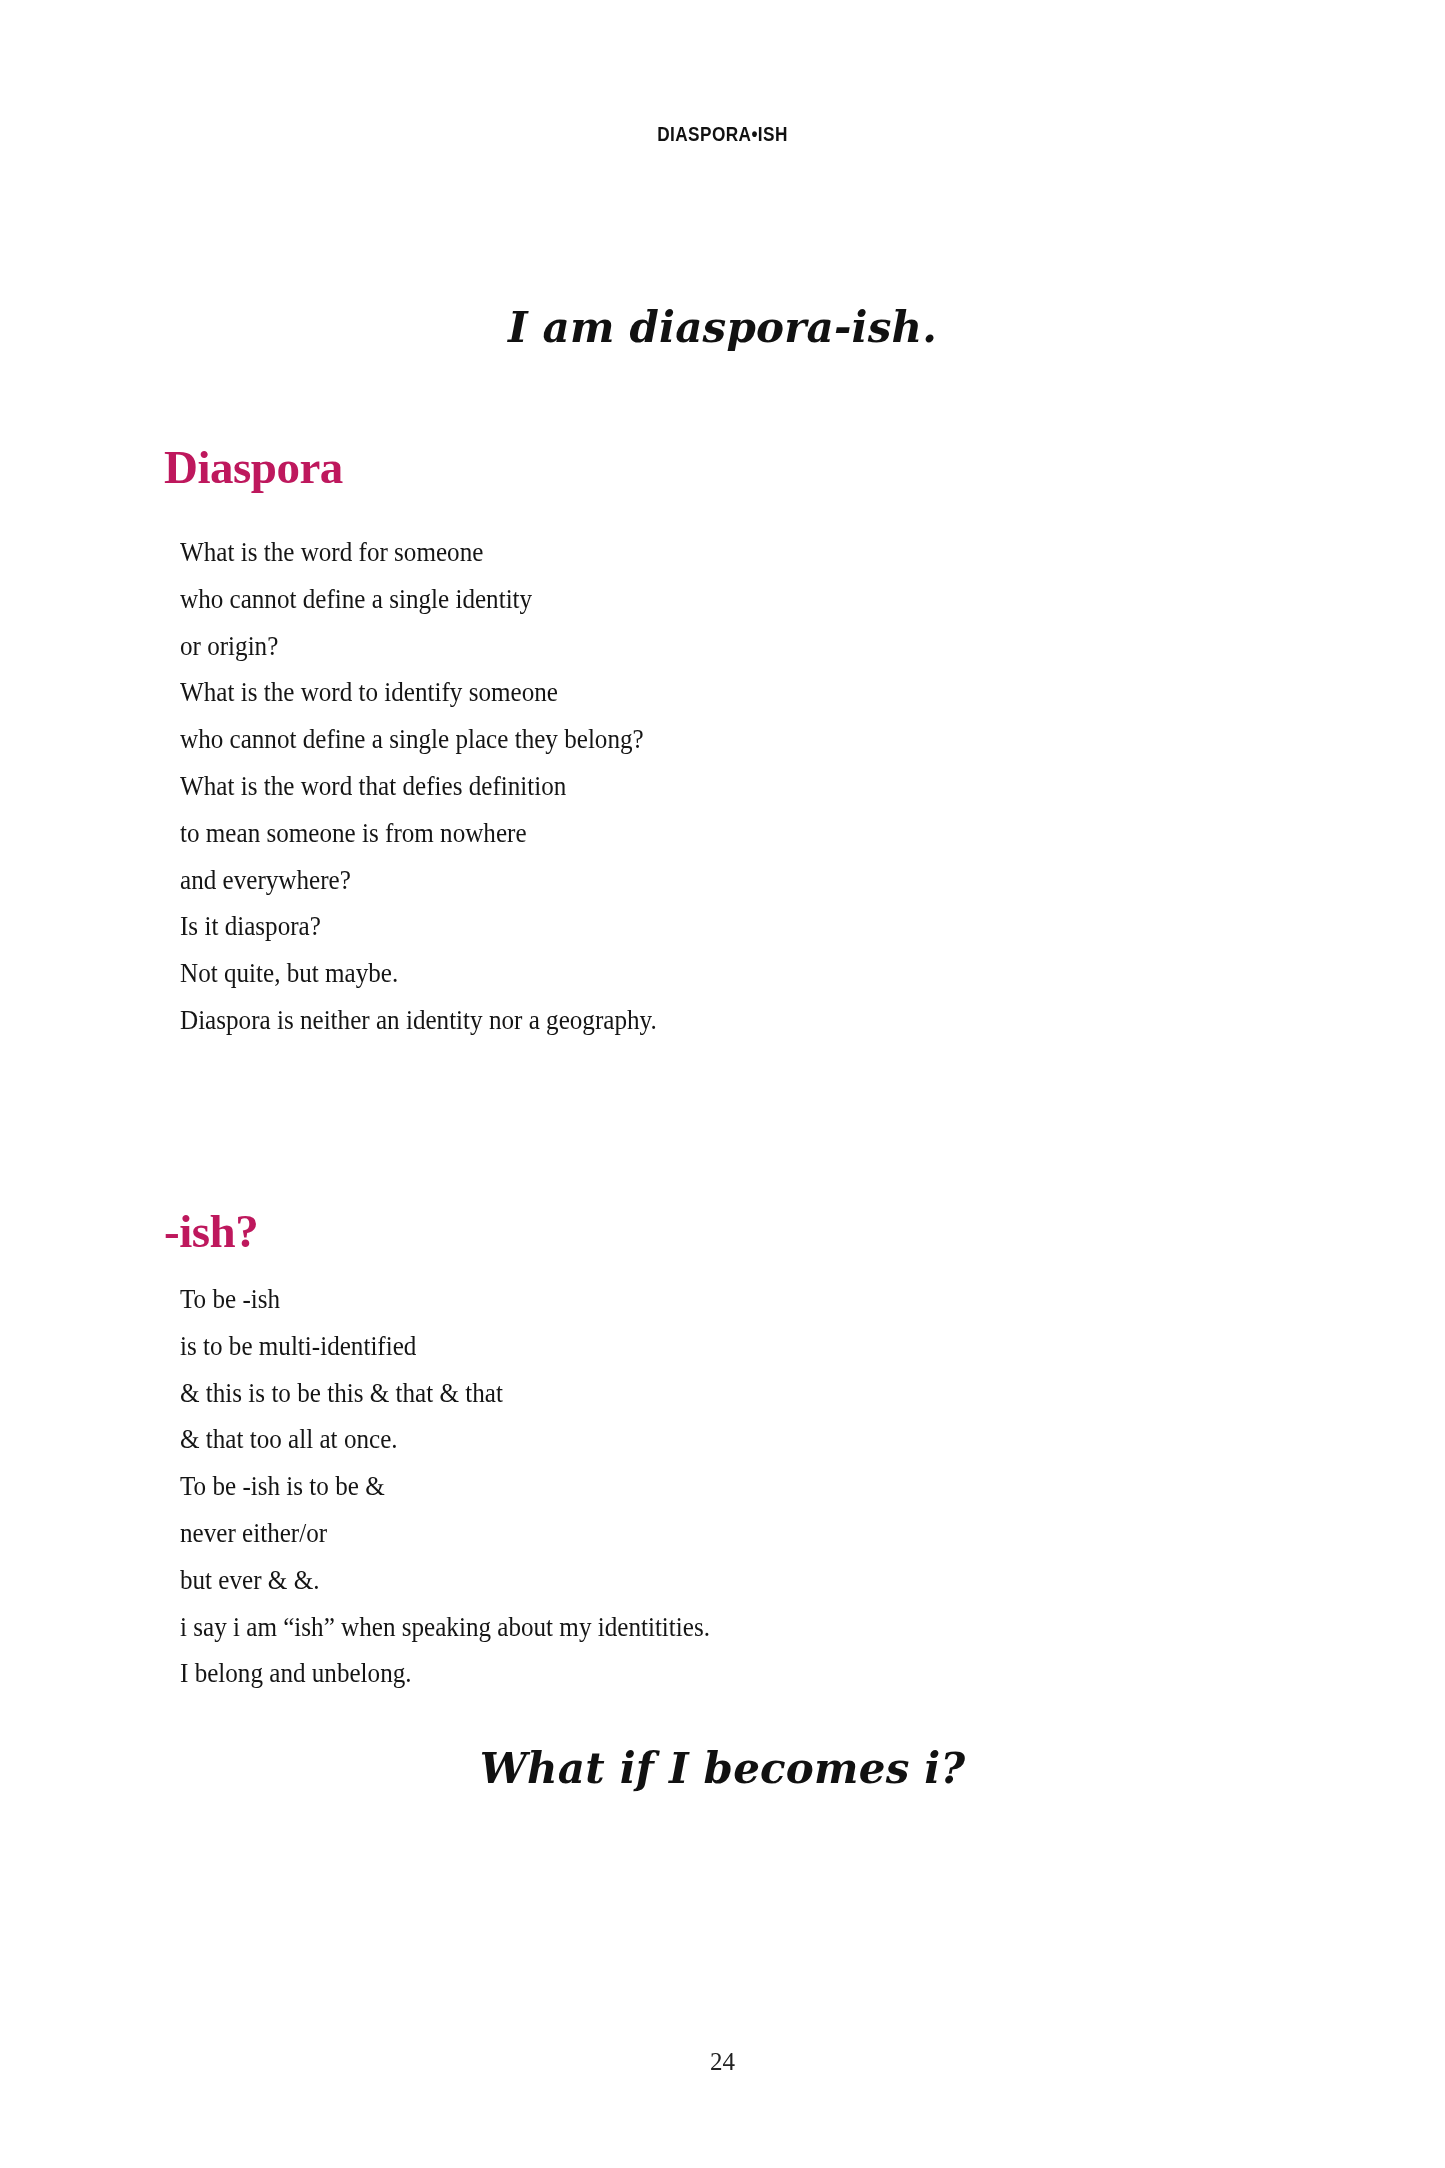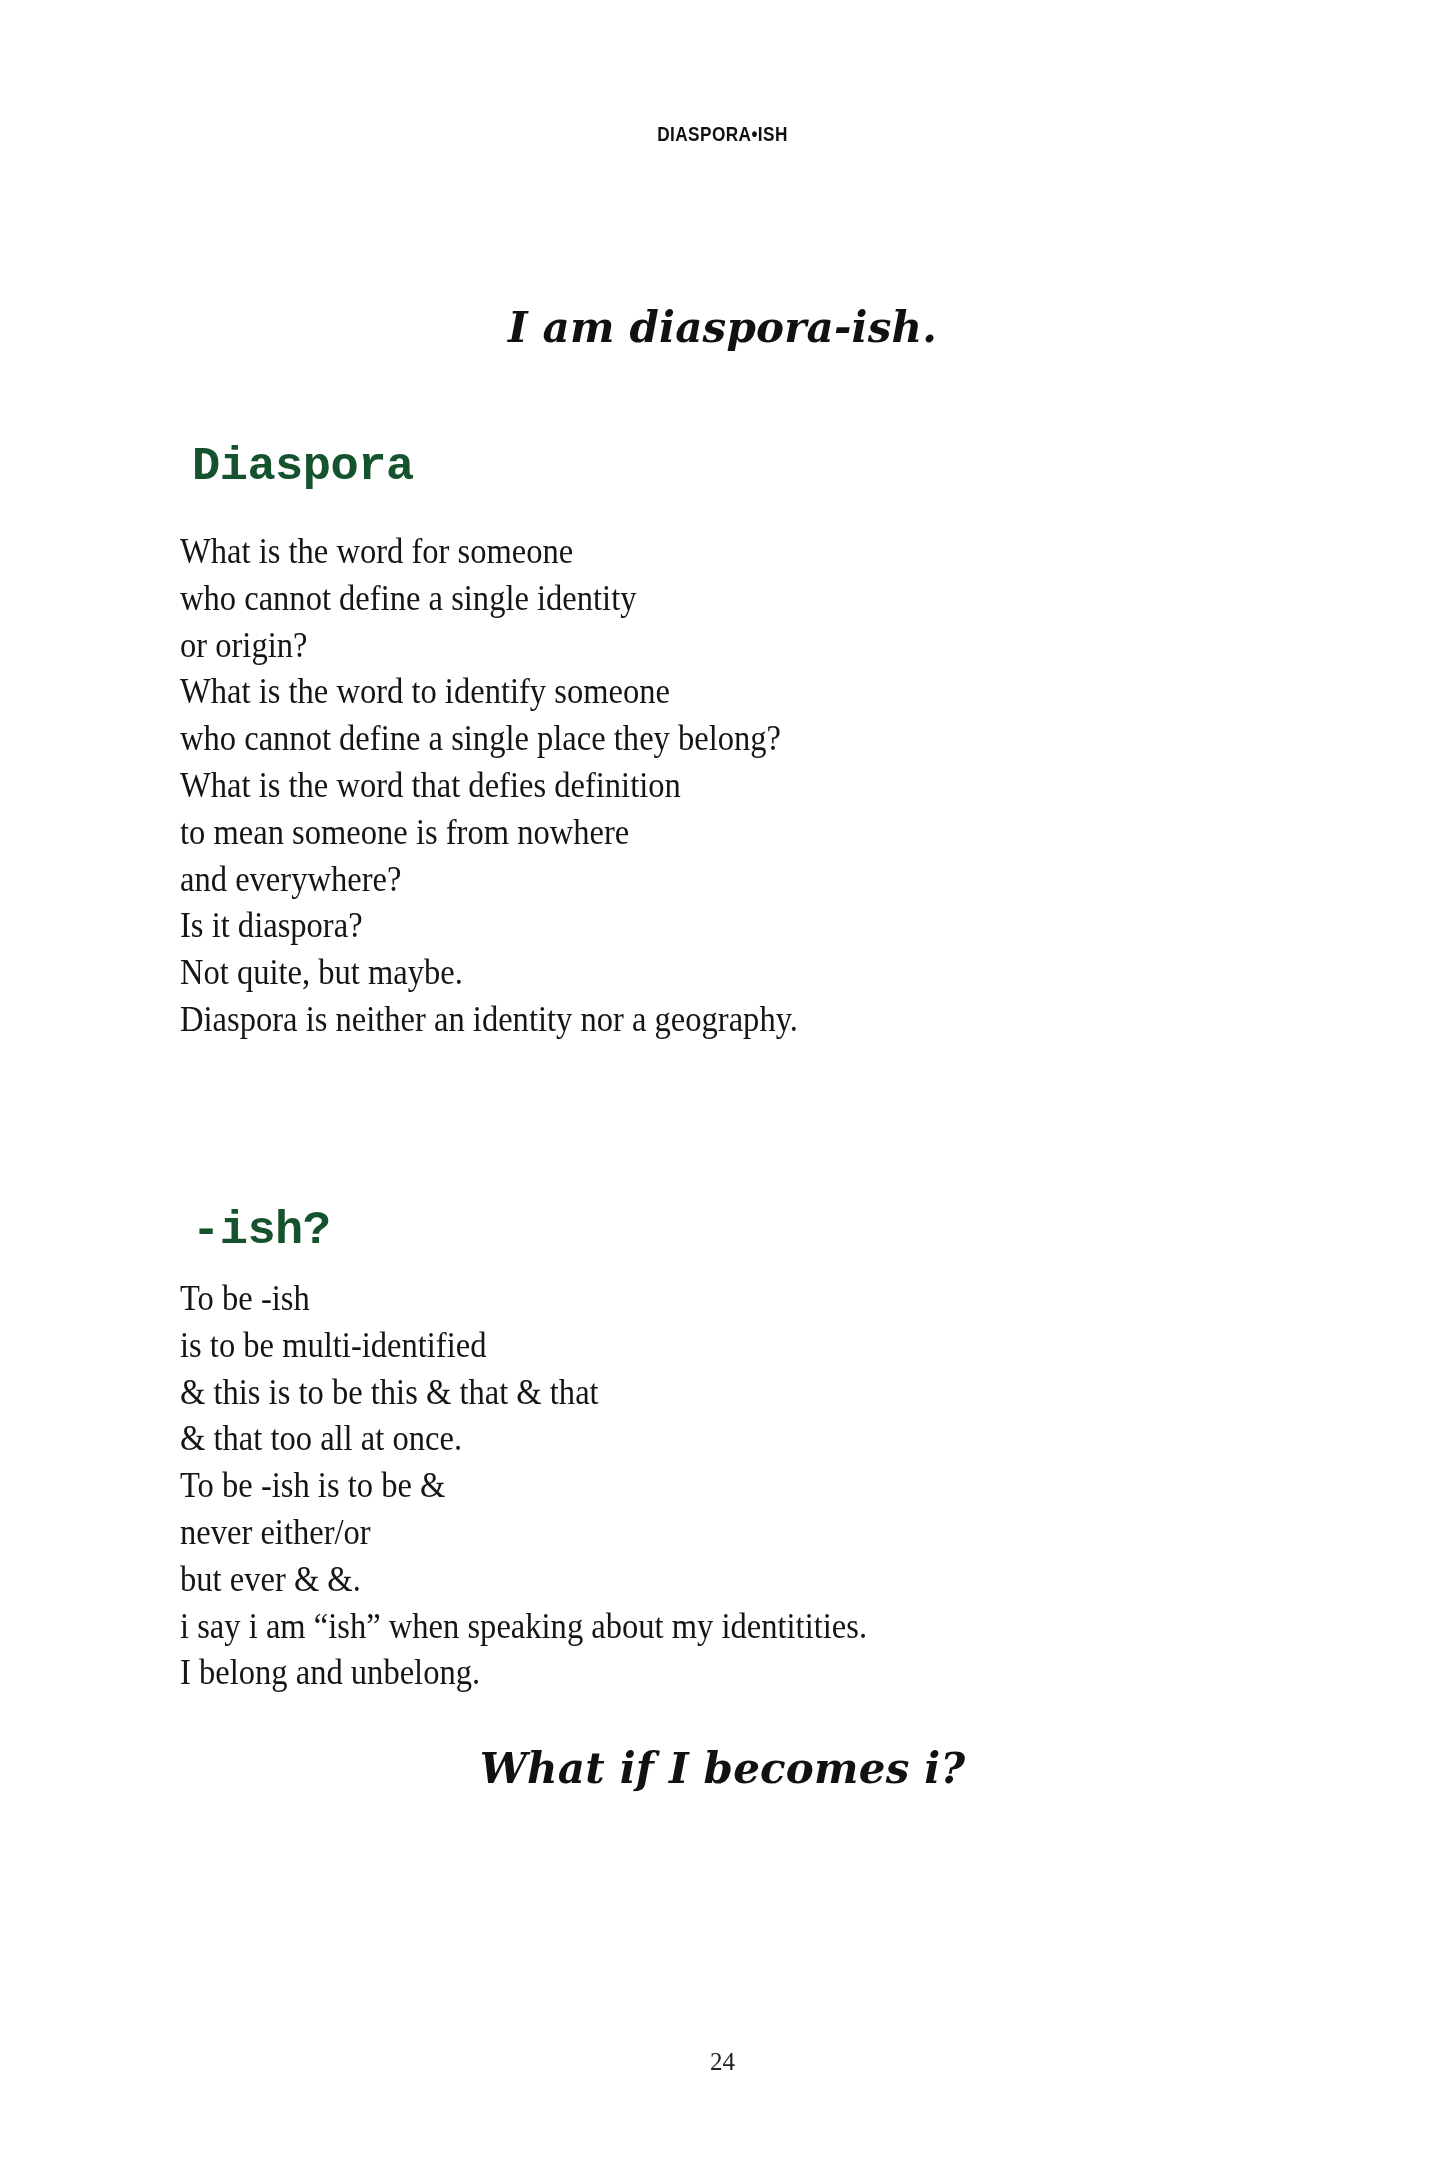--- a/index.html
+++ b/index.html
@@ -37,38 +37,38 @@
       font-style: italic;
       font-weight: bold;
       font-size: 42px;
       color: #111;
       letter-spacing: 0.2px;
     }
     .epigraph.top { top: 303px; }
     .epigraph.bottom { top: 1744px; }
     .section-heading {
       position: absolute;
-      left: 192px;
-      font-family: Liberation Mono, monospace;
+      left: 164px;
+      font-family: Liberation Serif, serif;
       font-weight: bold;
       font-size: 47px;
-      color: #14532d;
+      color: #be185d;
       margin: 0;
       letter-spacing: -0.5px;
     }
     .section-heading.h1 { top: 440px; }
     .section-heading.h2 { top: 1188px; margin-top: 16px; }
     .stanza {
       position: absolute;
       left: 180px;
       margin: 0;
       padding: 0;
       list-style: none;
       font-family: "Liberation Serif", serif;
-      font-size: 35px;
+      font-size: 27px;
       line-height: 46.8px;
       color: #151515;
     }
     .stanza.s1 { top: 529px; }
     .stanza.s2 { top: 1276px; }
     .stanza li {
       white-space: nowrap;
       transform: scaleX(0.93);
       transform-origin: left center;
     }

